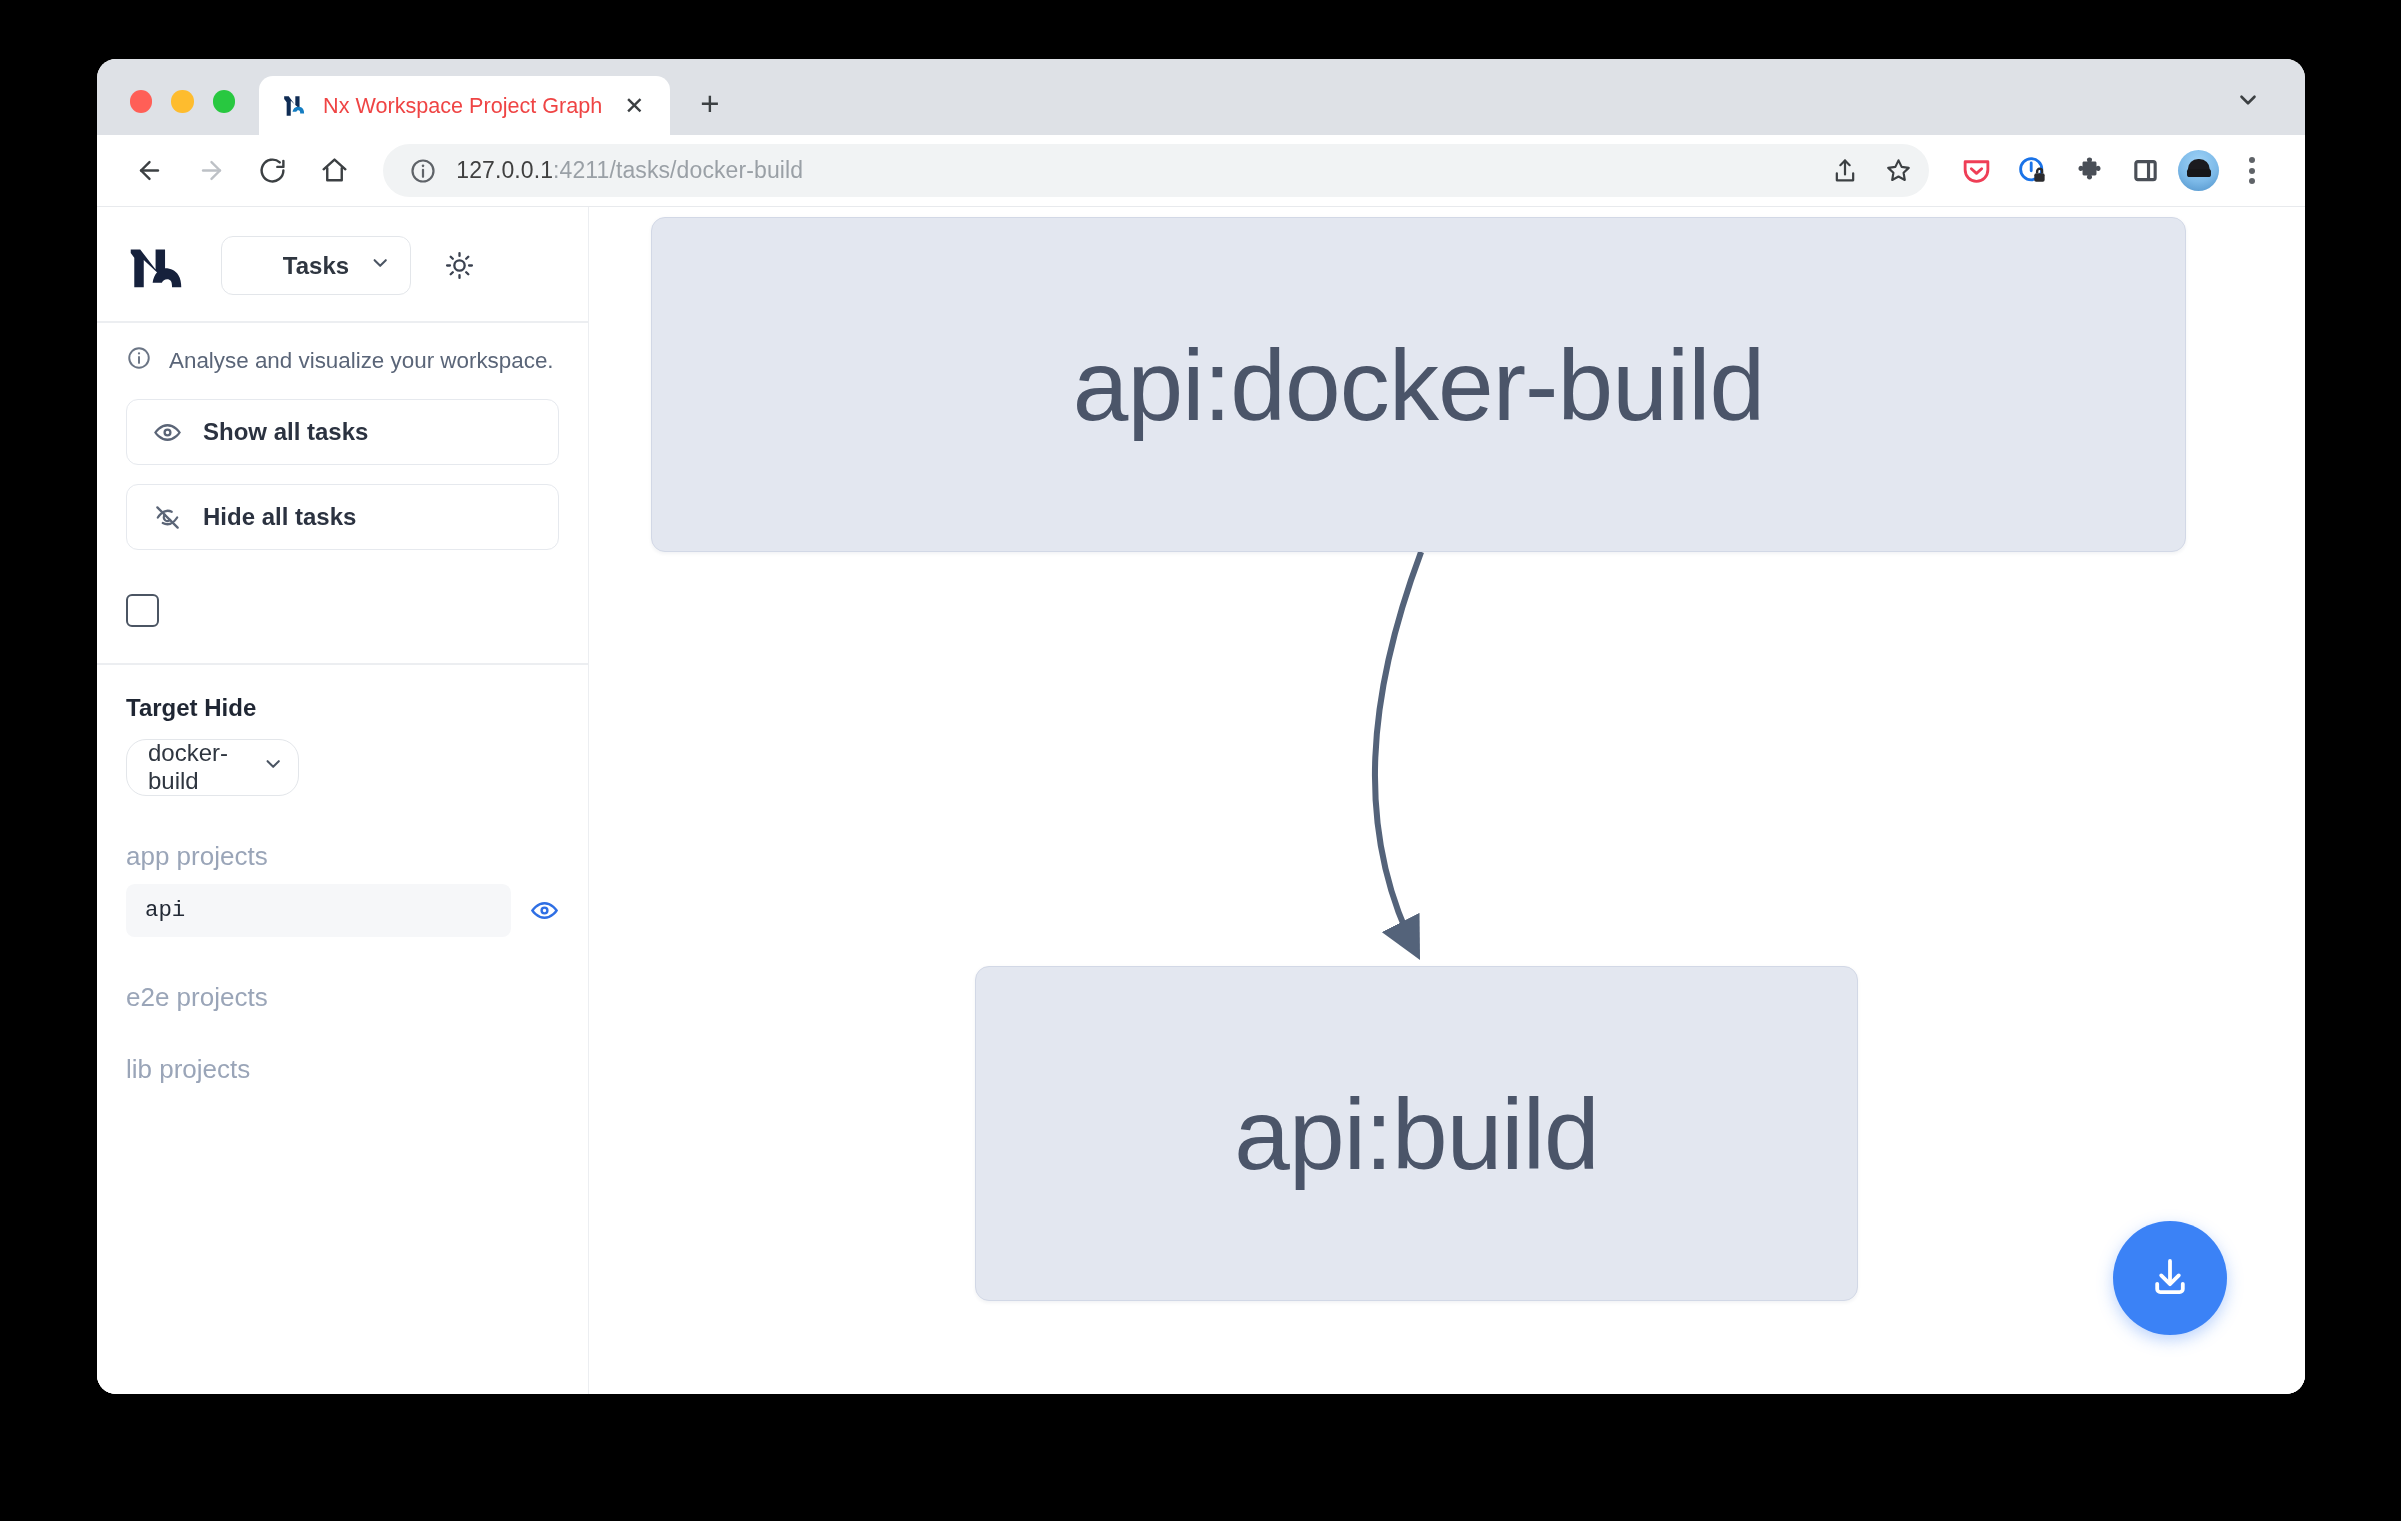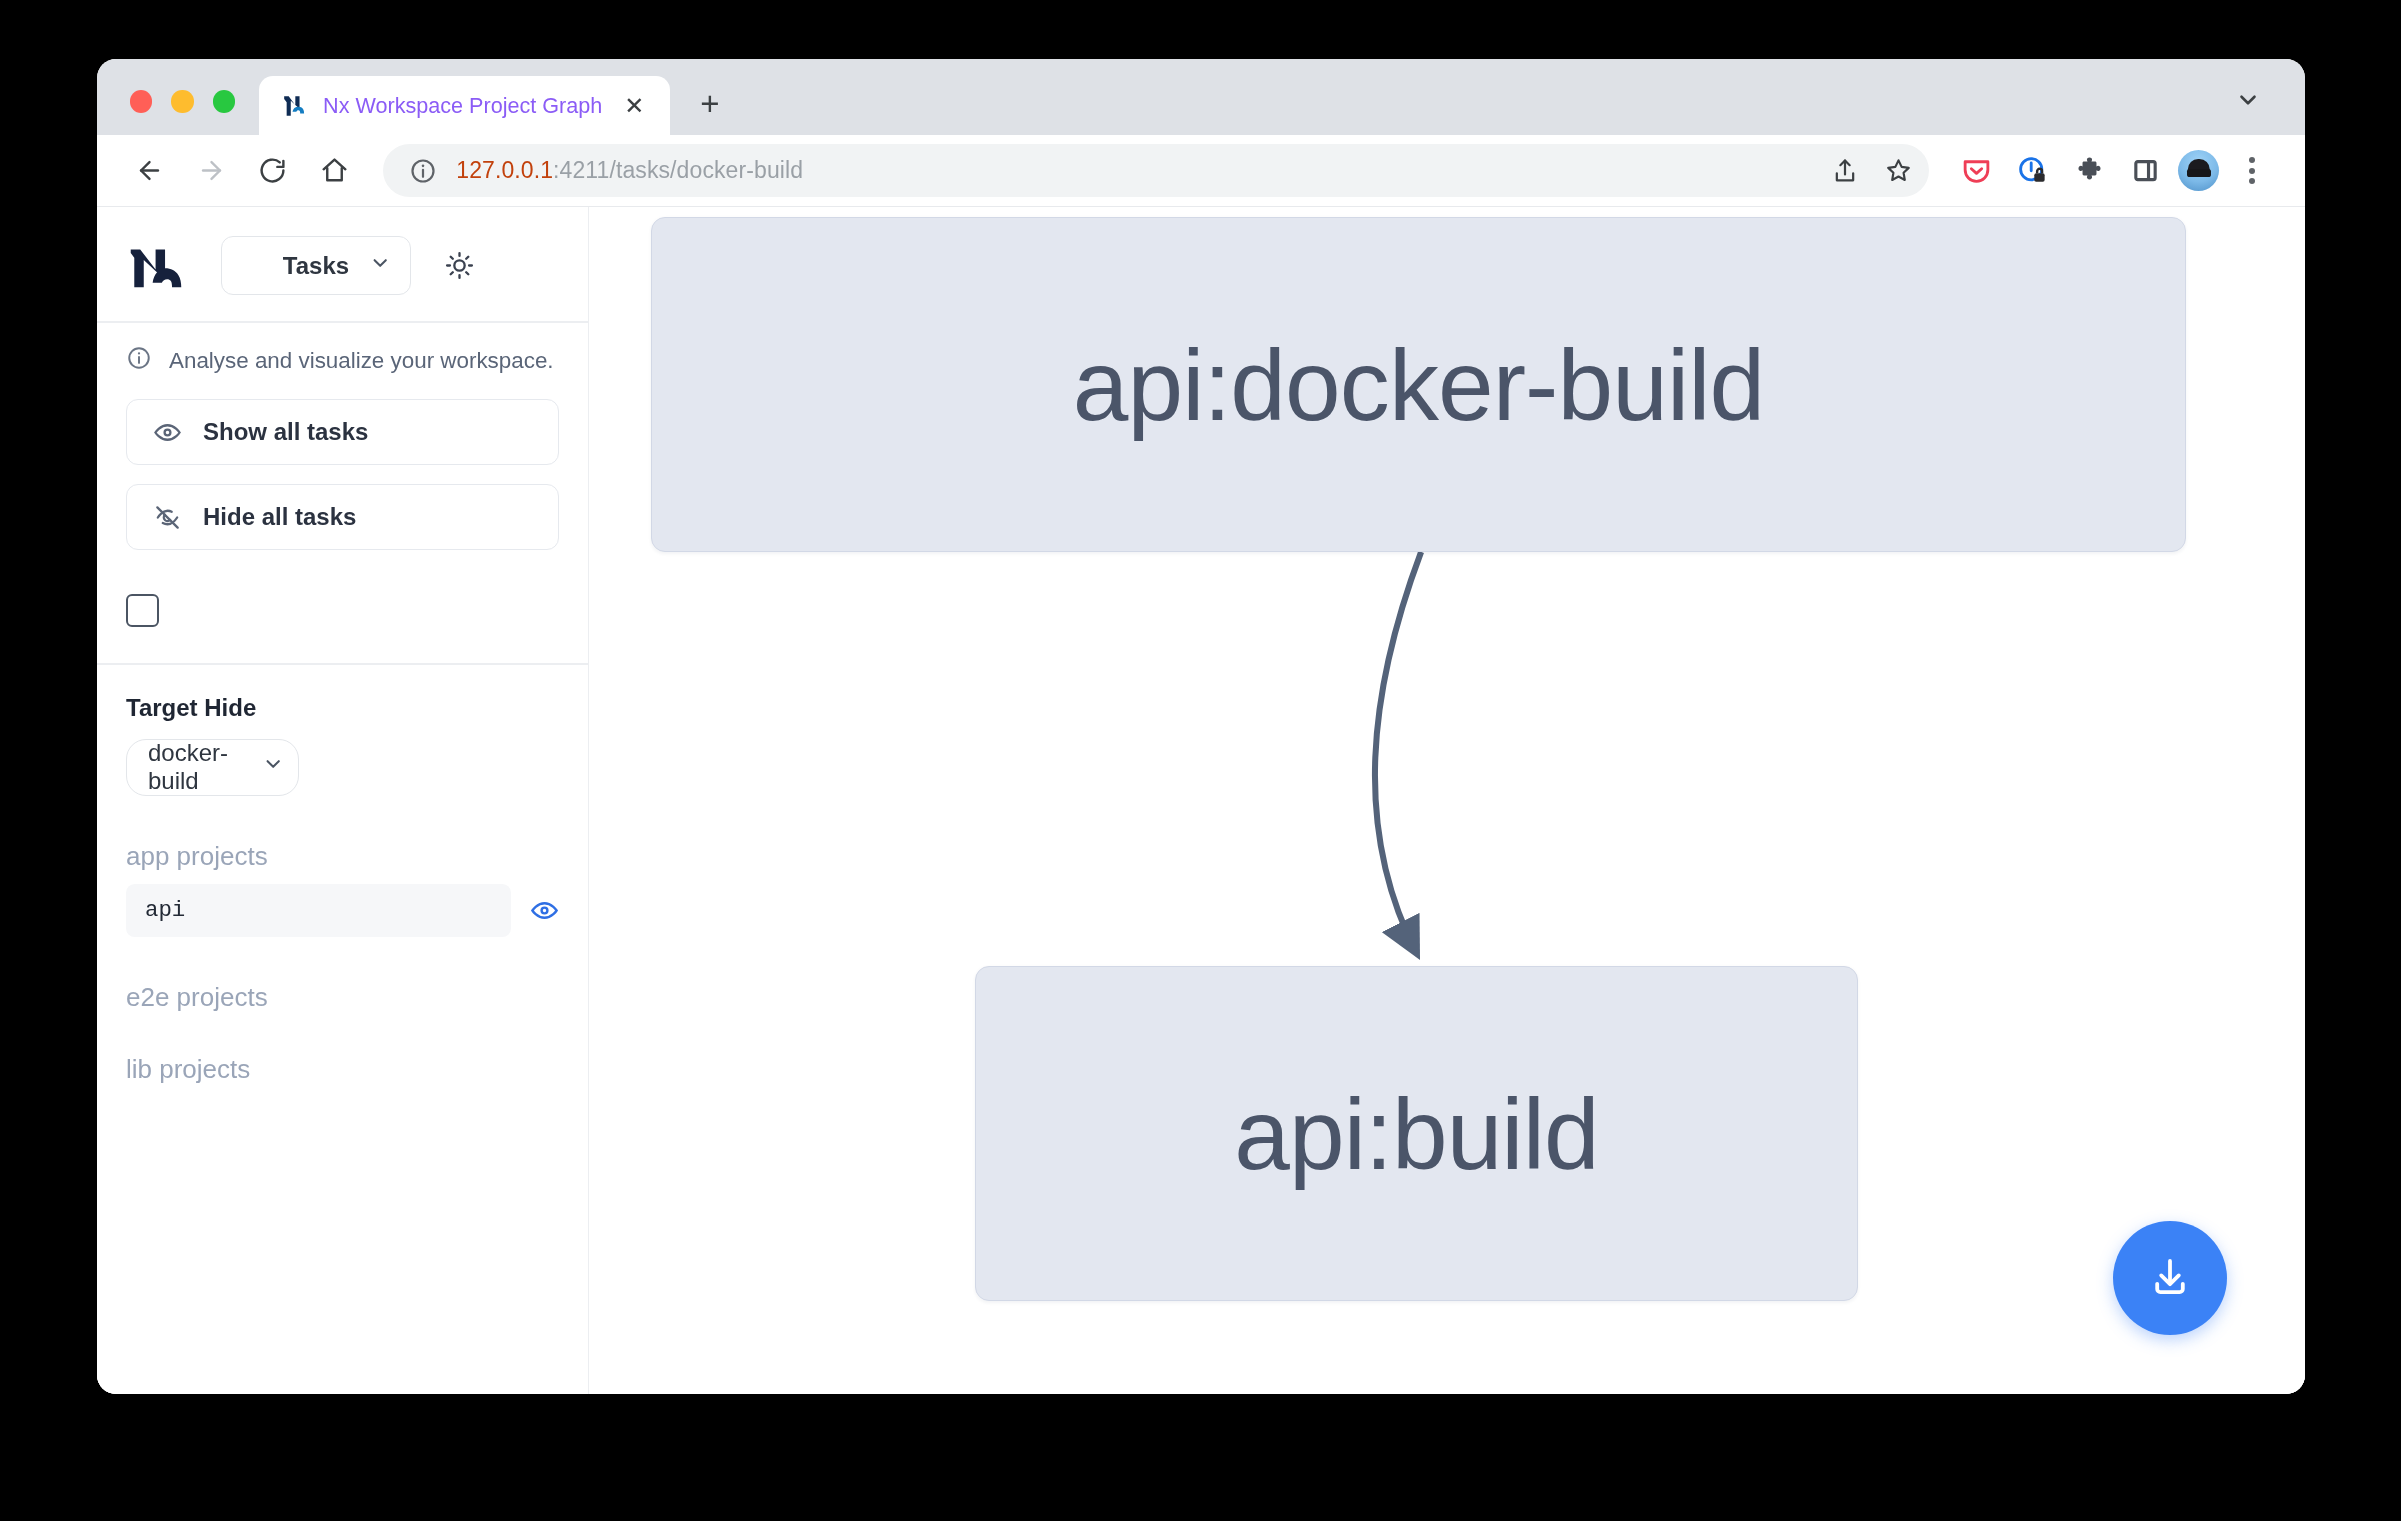--- a/index.html
+++ b/index.html
@@ -45,21 +45,21 @@
     min-width: 380px;
     background: #ffffff;
     border-radius: 14px 14px 0 0;
     display: flex;
     align-items: center;
     padding: 0 19px 0 22.4px;
     gap: 15.5px;
   }
   .tab-fav { width: 26px; height: 26px; flex: none; }
   .tab-title {
-    font-size: 21.6px; color: #8b5cf6; white-space: nowrap;
+    font-size: 21.6px; color: #ef4444; white-space: nowrap;
     flex: 1;
   }
   .tab-close {
     width: 33px; height: 33px;
     display: flex; align-items: center; justify-content: center;
     color: #3c4043; font-size: 24px; line-height: 1;
   }
   .newtab {
     width: 52px; height: 52px; margin-left: 14px; margin-bottom: 5.2px;
     display: flex; align-items: center; justify-content: center;
@@ -100,21 +100,21 @@
     padding: 0 15.5px 0 22.4px;
     gap: 15.5px;
     position: relative;
   }
   .omni-url {
     font-size: 23px;
     color: #9aa0a6;
     letter-spacing: 0.1px;
     white-space: nowrap;
   }
-  .omni-url b { color: #c2410c; font-weight: 400; }
+  .omni-url b { color: #404040; font-weight: 400; }
   .omni-actions {
     position: absolute; right: 7px; top: 0; bottom: 0;
     display: flex; align-items: center; gap: 5.2px;
   }
   .ico { width: 48px; height: 48px; display: flex; align-items: center; justify-content: center; flex: none; }
   .avatar {
     width: 41px; height: 41px; border-radius: 50%;
     background: radial-gradient(circle at 50% 30%, #9fd3f7 0%, #7cb9e8 55%, #4d90c8 100%);
     position: relative; overflow: hidden; flex: none;
   }

